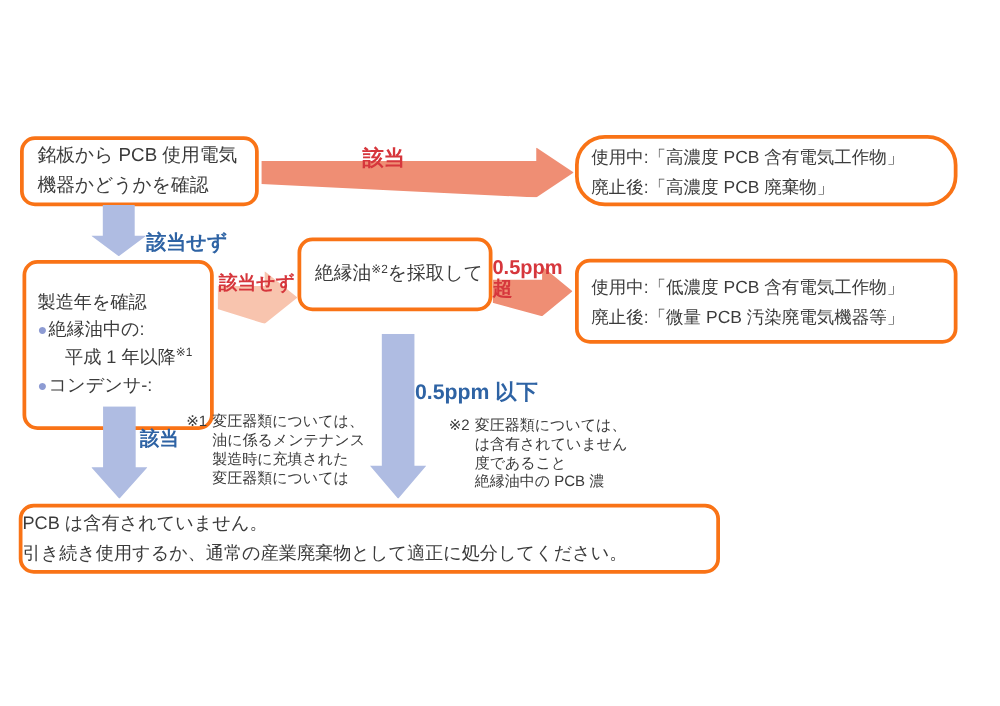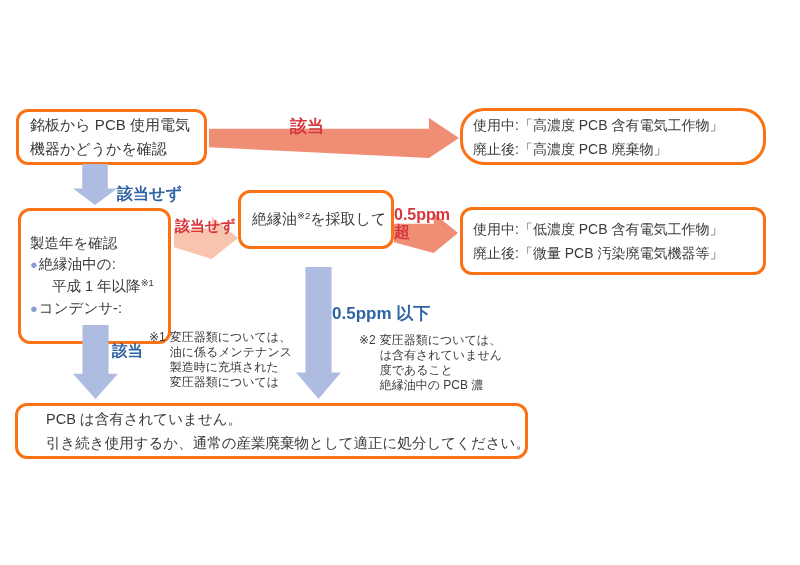--- a/index.html
+++ b/index.html
@@ -13,21 +13,21 @@
     position:absolute; background:#ffffff;
     border:3px solid #f97316; border-radius:12px;
     box-sizing:border-box; display:flex; flex-direction:column; justify-content:center;
   }
   .box .ln { white-space:nowrap; }
   .b1 { left:16px;  top:109px; width:191px; height:56px; padding-left:11px; font-size:15px;   line-height:24px; }
   .b2 { left:460px; top:108px; width:306px; height:57px; padding-left:10px; font-size:14px;   line-height:24px;border-radius:24px; }
   .b3 { left:18px;  top:208px; width:153px; height:136px;padding-left:9px;  font-size:14.5px; line-height:21.5px; }
   .b4 { left:238px; top:190px; width:156px; height:59px; padding-left:11px; font-size:15px;   line-height:24px; }
   .b5 { left:460px; top:207px; width:306px; height:68px; padding-left:10px; font-size:14px;   line-height:24px; }
-  .b6 { left:15px;  top:403px; width:513px; height:56px; padding-left:28px; font-size:14.5px; line-height:24px; }
+  .b6 { left:15px;  top:403px; width:561px; height:56px; padding-left:0; font-size:14.5px; line-height:24px; }
   .indent { padding-left:22px; }
   .bullet { color:#8D9BD3; font-size:13px; margin-right:1px; }
   .sup { font-size:9.5px; position:relative; top:-5px; }
   
   .arr { position:absolute; }
   .arr-a { left:209px; top:118px; width:250px; height:40px; background:#EF8E74;
            clip-path:polygon(0 27%,88% 27%,88% 0,100% 50%,88% 100%,0 73%); }
   .arr-b { left:73px;  top:164px; width:44px;  height:41px; background:#AFBCE2;
            clip-path:polygon(21% 0,79% 0,79% 60%,100% 60%,50% 100%,0 60%,21% 60%); }
   .arr-c { left:174px; top:217px; width:64px;  height:42px; background:#F8C4AE;

